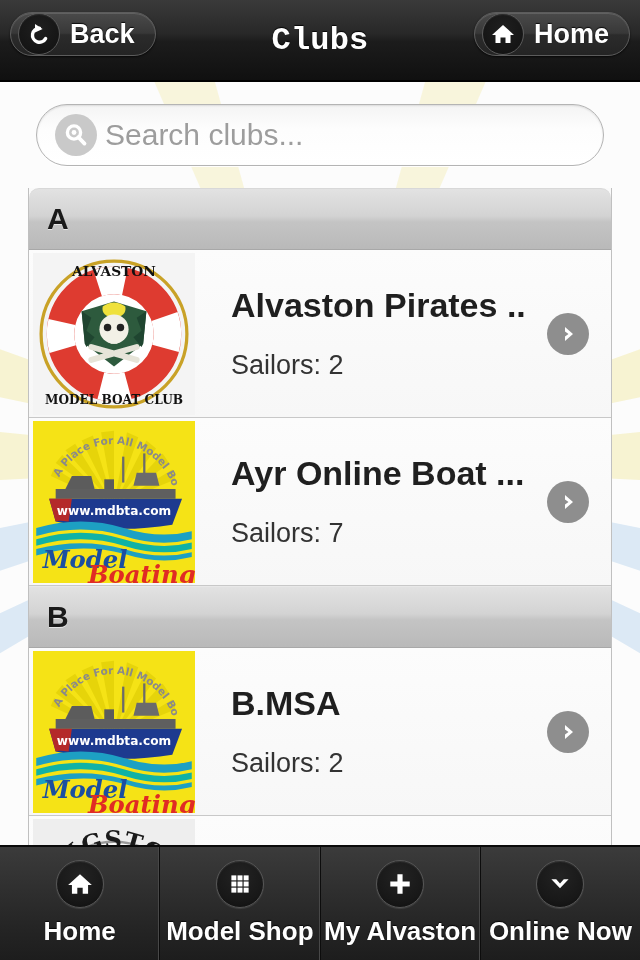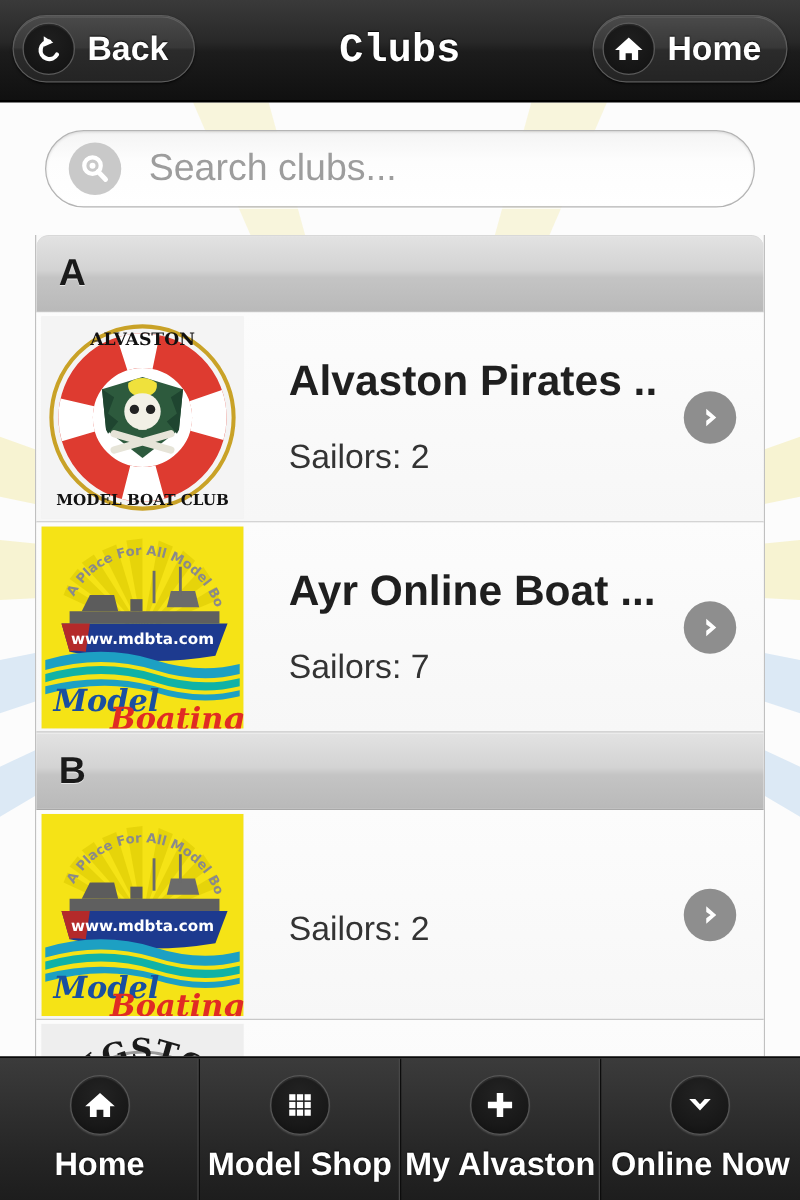--- a/index.html
+++ b/index.html
@@ -29,21 +29,21 @@
   }
   .header-title {
     position:absolute; left:0; top:0; width:640px; height:80px;
     display:flex; align-items:center; justify-content:center;
     color:#fff; font-size:32px; font-weight:bold;
     text-shadow:0 -1px 1px rgba(0,0,0,.9);
     letter-spacing:.2px;
     font-family:Liberation Mono, monospace;
   }
   .hdr-btn {
-    position:absolute; top:12px; height:54px;
+    position:absolute; top:12px; height:44px;
     display:flex; align-items:center; gap:10px;
     padding:0 20px 0 7px;
     border-radius:30px;
     background:linear-gradient(180deg,#4a4a4a 0%,#383838 48%,#2b2b2b 52%,#242424 100%);
     border:1px solid #5c5c5c;
     box-shadow:inset 0 1px 0 rgba(255,255,255,.13), 0 1px 2px rgba(0,0,0,.7);
     cursor:pointer;
   }
   .hdr-btn-back { left:10px; }
   .hdr-btn-home { right:10px; }
@@ -63,21 +63,21 @@
   
   .search-wrap {
     position:absolute; left:0; top:82px; width:640px; height:106px; z-index:10;
     display:flex; align-items:center; justify-content:center;
   }
   .search-box {
     width:568px; height:62px; border-radius:31px;
     background:linear-gradient(180deg,#f4f4f4 0%,#fdfdfd 40%,#ffffff 100%);
     border:1px solid #b4b4b4;
     box-shadow:inset 0 1px 2px rgba(0,0,0,.10), 0 1px 0 rgba(255,255,255,.9);
-    display:flex; align-items:center; padding:0 18px; gap:22px;
+    display:flex; align-items:center; padding:0 18px; gap:8px;
     cursor:text;
   }
   .search-ico {
     width:42px; height:42px; border-radius:50%; background:#c9c9c9;
     display:flex; align-items:center; justify-content:center; flex:0 0 auto;
   }
   .search-input {
     flex:1; border:0; outline:0; background:transparent;
     font-family:"Liberation Sans", sans-serif;
     font-size:30px; color:#3a3a3a;
@@ -336,20 +336,21 @@
           <path d="M2 79 Q30 72 56 79 Q78 86 98 81 L98 84 Q78 89 56 82 Q30 75 2 83 Z" fill="#1da0c3"></path>
           <text x="6" y="91" font-family="DejaVu Serif, serif" font-size="15" font-style="italic" font-weight="bold" fill="#1a4fa0">Model</text>
           <text x="34" y="100" font-family="DejaVu Serif, serif" font-size="15" font-style="italic" font-weight="bold" fill="#e02b24">Boating</text>
           <path id="arcB" d="M14 40 A38 38 0 0 1 86 40" fill="none"></path>
           <text font-family="DejaVu Sans, sans-serif" font-size="6.5" font-weight="bold" fill="#8a8a8a">
             <textPath href="#arcB" startOffset="6%">A Place For All Model Boaters!</textPath>
           </text>
         </svg>
       </div>
       <div class="row-text">
+        <div class="row-title">B.MSA</div>
         <div class="row-sub">Sailors: 2</div>
       </div>
       <div class="row-arrow">
         <span class="arrow-circle">
           <svg width="24" height="24" viewBox="0 0 24 24">
             <path d="M9 5 L17 12 L9 19 L9 14.5 L12.5 12 L9 9.5 Z" fill="#fff"></path>
           </svg>
         </span>
       </div>
     </div>

